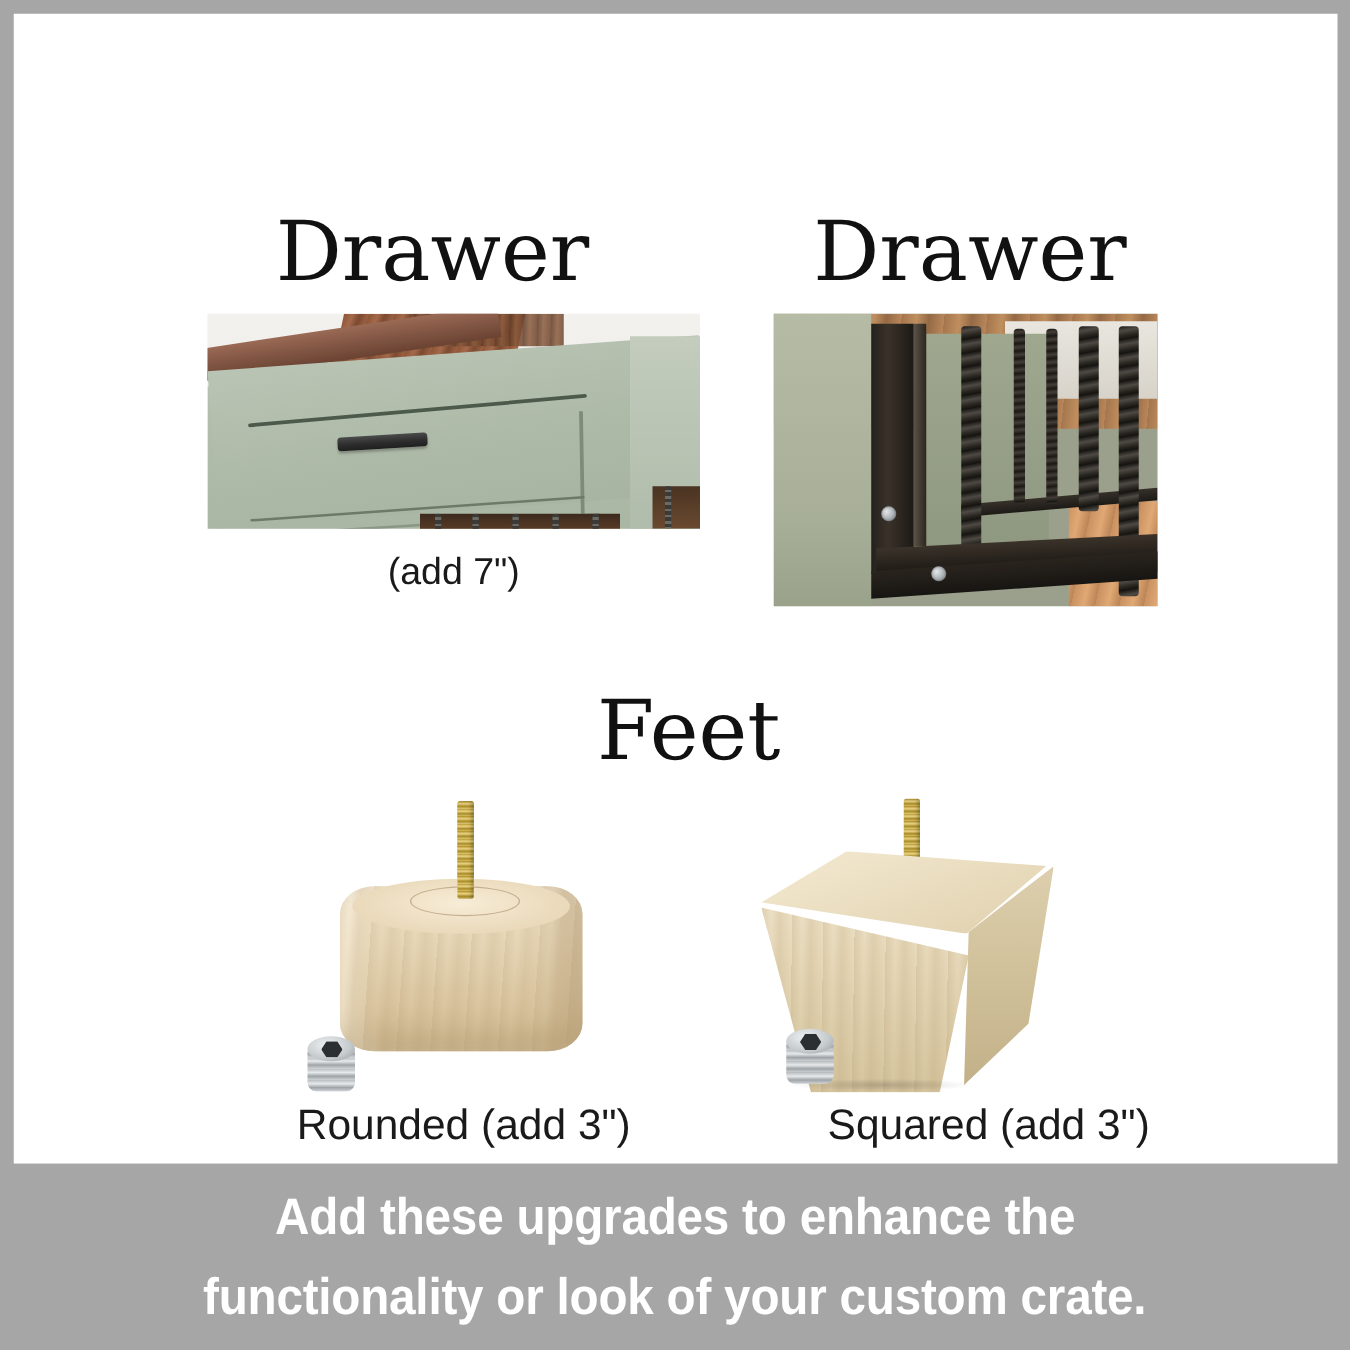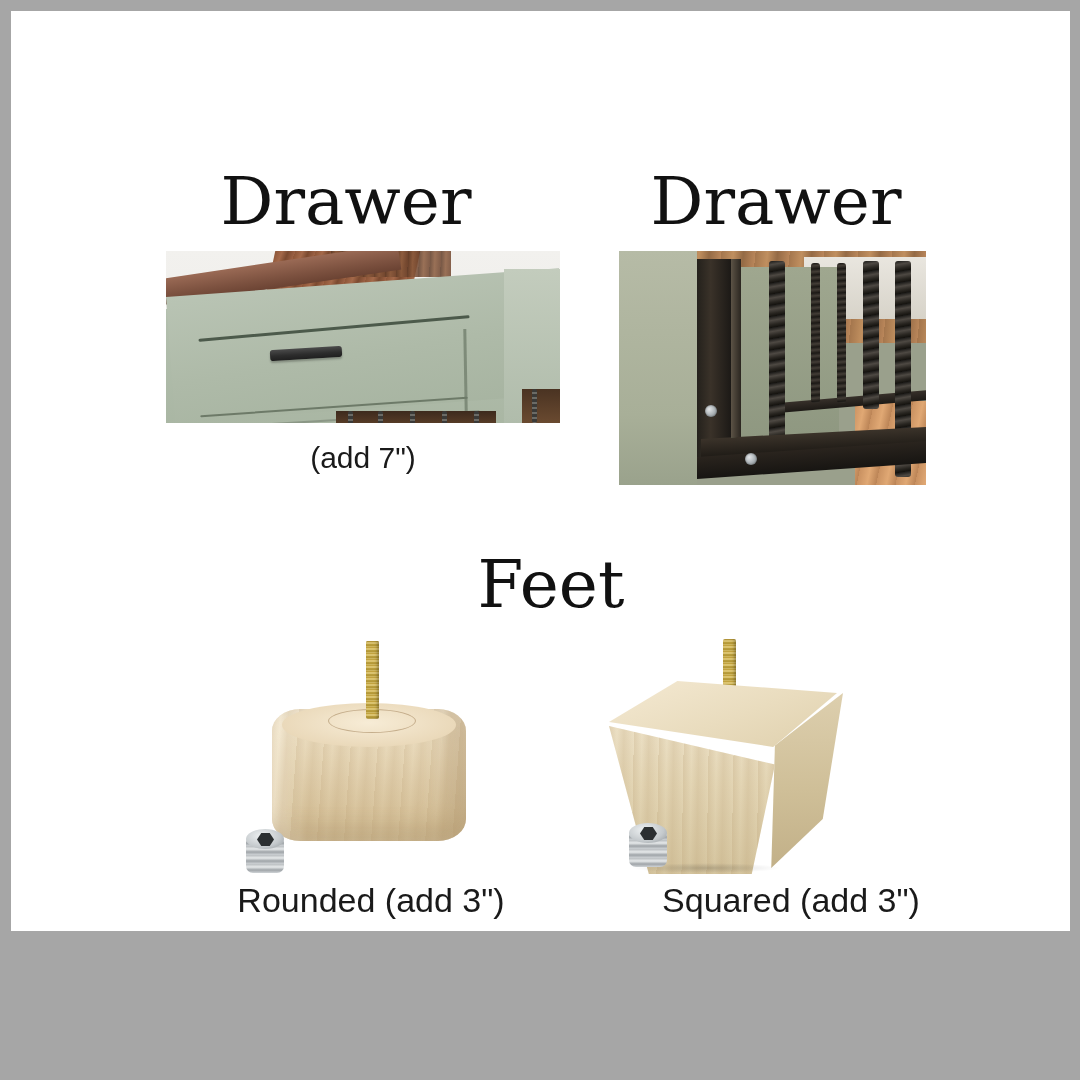--- a/index.html
+++ b/index.html
@@ -386,14 +386,18 @@
     <div class="title" id="title-edging">Drawer</div>
     <div class="title" id="title-feet">Feet</div>
 
     <div class="caption" id="caption-drawer">(add 7")</div>
     <div class="caption" id="caption-rounded">Rounded (add 3")</div>
     <div class="caption" id="caption-squared">Squared (add 3")</div>
 
   </div>
 
 
+  <div class="footer">
+    <div class="footer-line">Add these upgrades to enhance the</div>
+    <div class="footer-line">functionality or look of your custom crate.</div>
+  </div>
 
 </div>
 
 </body></html>

